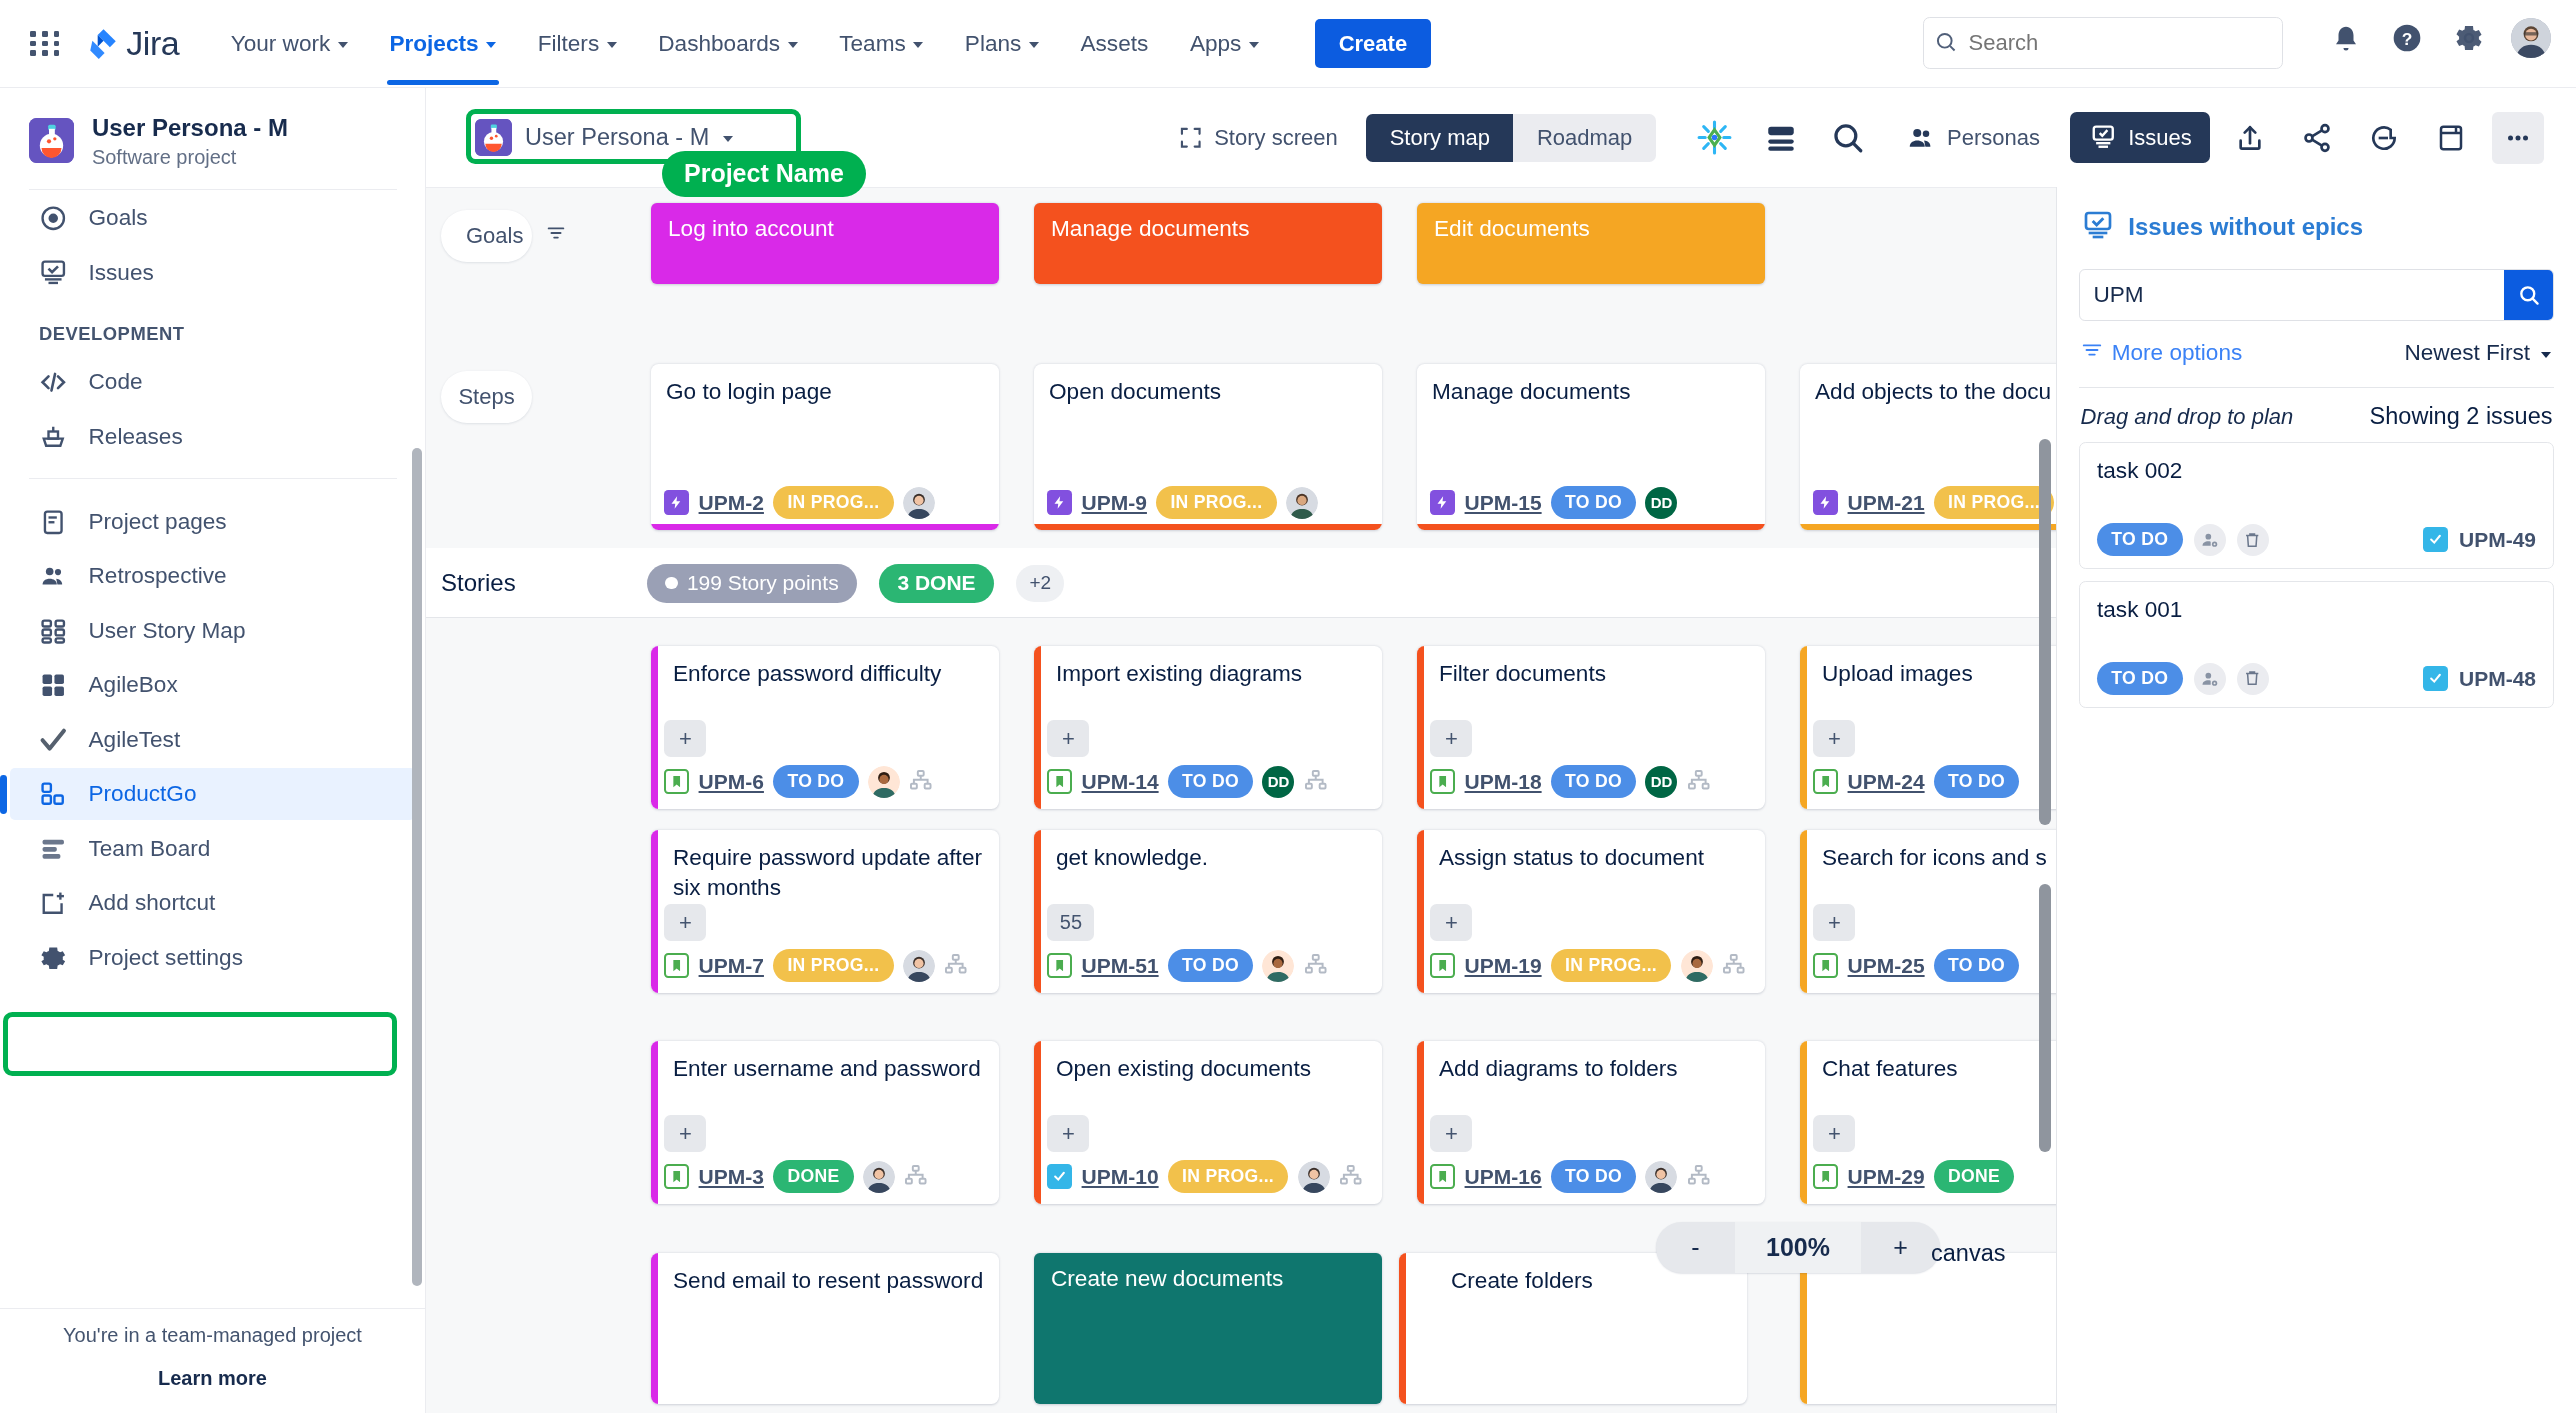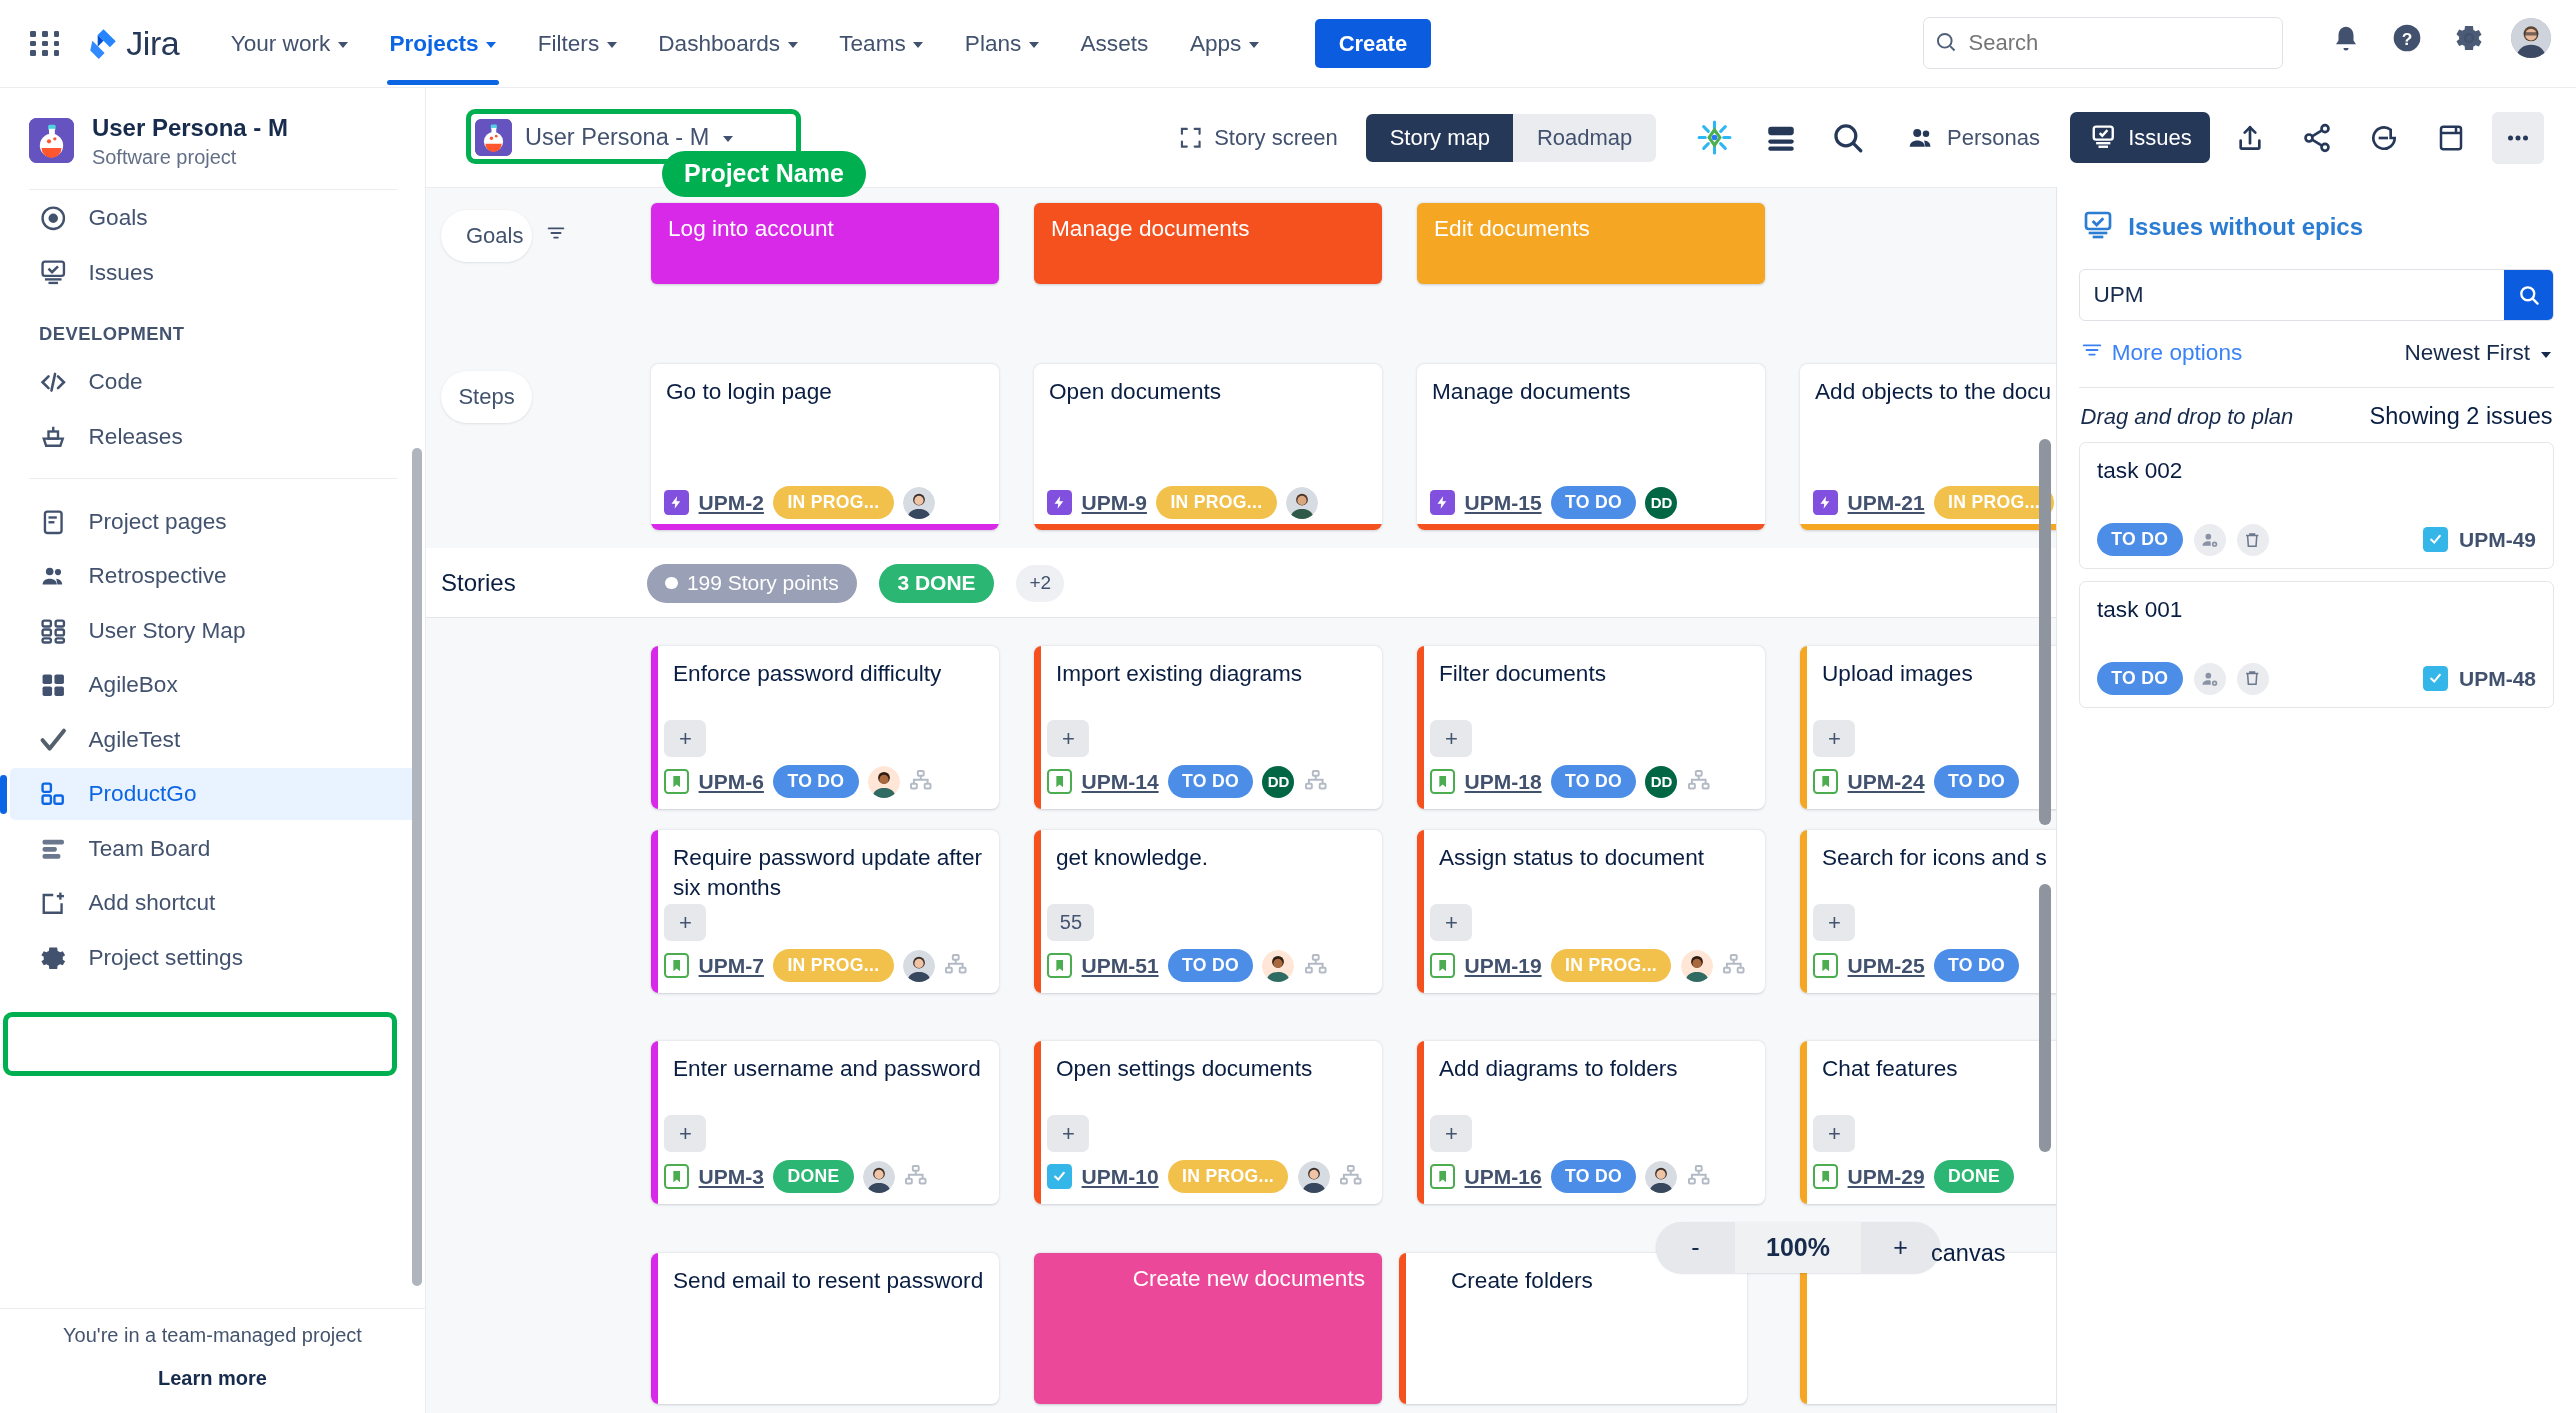--- a/index.html
+++ b/index.html
@@ -872,21 +872,21 @@
               <rect x="9" y="3" width="6" height="5" rx="1"></rect>
               <rect x="2" y="16" width="6" height="5" rx="1"></rect>
               <rect x="16" y="16" width="6" height="5" rx="1"></rect>
               <path d="M12 8v4M5 16v-4h14v4"></path>
             </svg></span>
       </div>
     </div>
 
     <div class="storycard" style="left:608px; top:853px; width:348px; height:163px;">
       <div class="leftbar" style="background:#f4511e;"></div>
-      <div class="cardtitle" style="padding-left:22px">Open settings documents</div>
+      <div class="cardtitle" style="padding-left:22px">Open existing documents</div>
       <div class="plusbtn" style="bottom:52px">+</div>
       <div class="cardfoot">
         <span class="sqicon taskchk">
             <svg width="15" height="15" viewBox="0 0 24 24" fill="none" stroke="#fff" stroke-width="3.2" stroke-linecap="round">
               <polyline points="5,12 10,17 19,6"></polyline>
             </svg>
           </span>
         <span class="key">UPM-10</span>
         <span class="chip prog">IN PROG...</span>
         <span class="ava"><svg width="32" height="32" viewBox="0 0 38 38">
@@ -943,21 +943,21 @@
           </span>
         <span class="key">UPM-29</span>
         <span class="chip done">DONE</span>
       </div>
     </div>
 
     <div class="storycard" style="left:225px; top:1065px; width:348px; height:151px;">
       <div class="leftbar" style="background:#d929e8;"></div>
       <div class="cardtitle" style="padding-left:22px">Send email to resent password</div>
     </div>
-    <div class="goalcard" style="left:608px; top:1065px; width:348px; height:151px; background:#ec4899;text-align:right;">
+    <div class="goalcard" style="left:608px; top:1065px; width:348px; height:151px; background:#0f766e;">
       <span>Create new documents</span>
     </div>
     <div class="storycard" style="left:973px; top:1065px; width:348px; height:151px;padding-left:30px;">
       <div class="leftbar" style="background:#f4511e;"></div>
       <div class="cardtitle" style="padding-left:22px">Create folders</div>
     </div>
     <div class="storycard" style="left:1374px; top:1065px; width:348px; height:151px;">
       <div class="leftbar" style="background:#f5a623;"></div>
       <div class="cardtitle" style="padding-left:22px"></div>
     </div>

